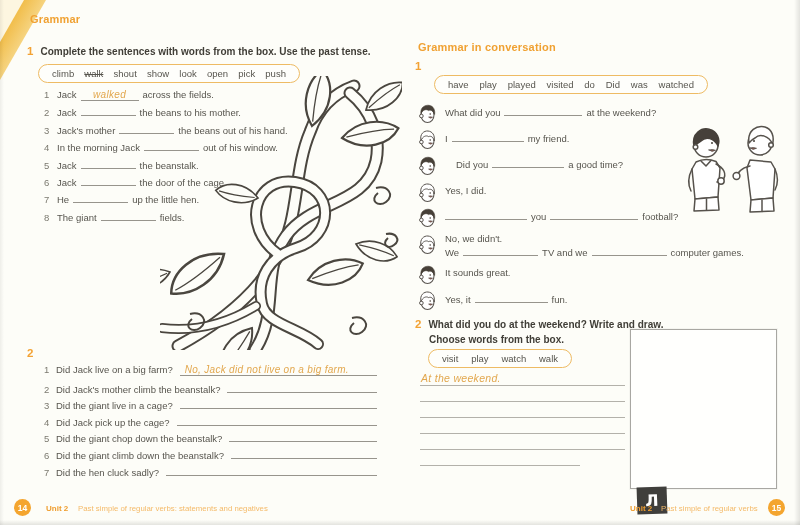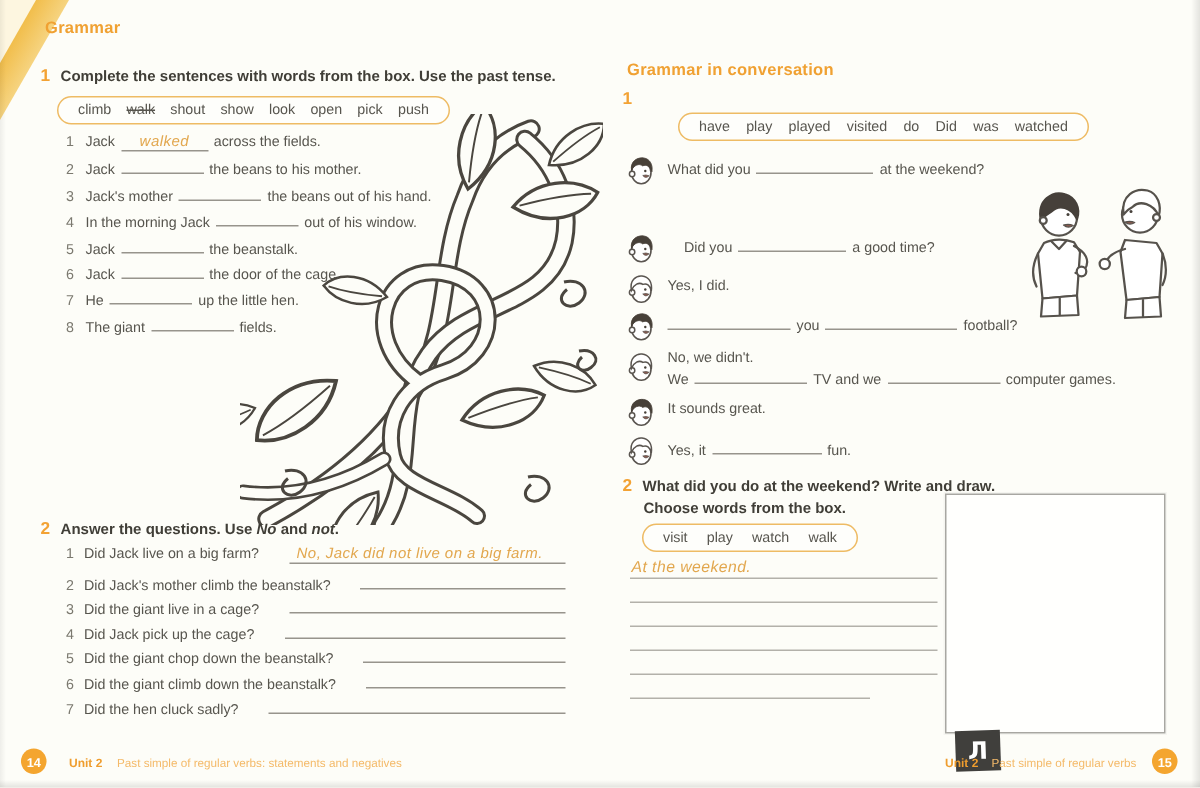--- a/index.html
+++ b/index.html
@@ -27,21 +27,21 @@
   .srow{display:flex;align-items:baseline;font-size:9.5px;height:17.4px;color:#57554e;}
   .snum{width:13px;color:#7b796f;flex:0 0 13px;}
   .blank{display:inline-block;height:9px;border-bottom:1px solid #97948c;margin:0 4px;vertical-align:baseline;}
   .b55{width:55px;}.b78{width:78px;}.b72{width:72px;}.b82{width:82px;}.b88{width:88px;}.b73{width:73px;}.b75{width:75px;}
   .ansline{display:inline-block;border-bottom:1px solid #97948c;text-align:center;margin:0 4px;}
   .hand{color:#e2a74e;font-style:italic;font-size:10px;letter-spacing:0.3px;}
 
   .qrow{display:flex;align-items:baseline;font-size:9.5px;height:16.6px;color:#57554e;}
   .qnum{width:12px;color:#7b796f;flex:0 0 12px;}
   .qtext{white-space:nowrap;}
-  .qline{flex:1;border-bottom:1px solid #97948c;margin-left:20px;height:11px;padding-left:5px;white-space:nowrap;overflow:hidden;}
+  .qline{flex:1;border-bottom:1px solid #97948c;margin-left:7px;height:11px;padding-left:5px;white-space:nowrap;overflow:hidden;}
 
   .drow{position:absolute;display:flex;align-items:flex-start;gap:9px;font-size:9.5px;color:#57554e;}
   .dtext{line-height:12.5px;padding-top:2px;white-space:nowrap;}
   .faceicon{flex:0 0 18px;}
 
   .wline{position:absolute;height:0;border-top:1px solid #b3b1aa;}
   .drawbox{position:absolute;background:#fffffd;border:1.5px solid #a8a7a2;box-shadow:0 0 0 1px rgba(0,0,0,0.03);}
 
   .badge{position:absolute;width:17px;height:17px;border-radius:50%;background:#f4a52f;color:#fff;
          font-size:8.5px;font-weight:bold;display:flex;align-items:center;justify-content:center;}
@@ -185,21 +185,20 @@
     <div class="srow">
       <span class="snum">8</span>
       <span>The giant</span>
       <span class="blank b55"></span>
       <span>fields.</span>
     </div>
   </div>
 
   <div class="abs" style="left:27px;top:347px;display:flex;gap:7px;align-items:baseline;z-index:1;">
     <span class="exnum">2</span>
-    <span class="instr"><span>Answer the questions. Use </span><i>No</i><span> and </span><i>not</i><span>.</span></span>
   </div>
 
   <div class="abs" style="left:44px;top:364px;width:333px;z-index:1;">
     <div class="qrow">
       <span class="qnum">1</span>
       <span class="qtext">Did Jack live on a big farm?</span>
       <span class="qline hand">No, Jack did not live on a big farm.</span>
     </div>
     <div class="qrow">
       <span class="qnum">2</span>
@@ -236,21 +235,21 @@
   <div class="badge" style="left:14px;top:499px;">14</div>
   <div class="funit" style="left:46px;top:504px;">Unit 2</div>
   <div class="ftitle" style="left:78px;top:504px;">Past simple of regular verbs: statements and negatives</div>
 
   <div class="abs hdr" style="left:418px;top:13px;margin-top:28px;">Grammar in conversation</div>
 
   <div class="abs" style="left:415px;top:60px;display:flex;gap:7px;align-items:baseline;">
     <span class="exnum">1</span>
   </div>
 
-  <div class="abs wordbox" style="left:452px;top:75px;width:246px;">
+  <div class="abs wordbox" style="left:434px;top:75px;width:246px;">
     <span>have</span>
     <span>play</span>
     <span>played</span>
     <span>visited</span>
     <span>do</span>
     <span>Did</span>
     <span>was</span>
     <span>watched</span>
   </div>
 
@@ -260,20 +259,32 @@
       <circle cx="3.4" cy="12" r="1.8" fill="#fff" stroke="#5a5550" stroke-width="1"></circle>
       <path d="M3,9.5 C2,3.5 7,0.8 11,1.3 C15.5,1.9 17.3,6 16.6,10.5 C15,6.5 12.5,5.5 10.5,6.6 C8,4.6 4.6,6.2 3,9.5 Z" fill="#474038" stroke="#474038" stroke-width="0.6"></path>
       <circle cx="12.2" cy="10" r="0.8" fill="#474038"></circle>
       <path d="M10.5,13 q2,2.4 4.2,0.2 q-2,-1 -4.2,-0.2 Z" fill="#8a5a50" stroke="#5a5550" stroke-width="0.5"></path>
     </svg>
     <div class="dtext">
       <span>What did you</span><span class="blank b78"></span><span>at the weekend?</span>
     </div>
   </div>
 
+  <div class="drow" style="left:418px;top:130px;">
+    <svg class="faceicon" width="18" height="20" viewBox="0 0 18 20">
+      <ellipse cx="9.5" cy="11" rx="6.5" ry="7.5" fill="#fff" stroke="#5a5550" stroke-width="1.1"></ellipse>
+      <circle cx="3.4" cy="12" r="1.8" fill="#fff" stroke="#5a5550" stroke-width="1"></circle>
+      <path d="M3,10.5 C1.5,4 6,0.6 10,1 C14.5,1.5 17,5 16.2,11 C15.4,7 13,5.6 10.6,6.6 C8,4.9 4.6,6.6 3,10.5 Z" fill="#fff" stroke="#5a5550" stroke-width="1"></path>
+      <circle cx="12.2" cy="10" r="0.8" fill="#474038"></circle>
+      <path d="M10.5,13 q2,2.4 4.2,0.2 q-2,-1 -4.2,-0.2 Z" fill="#8a5a50" stroke="#5a5550" stroke-width="0.5"></path>
+    </svg>
+    <div class="dtext">
+      <span>I</span><span class="blank b72"></span><span>my friend.</span>
+    </div>
+  </div>
 
   <div class="drow" style="left:418px;top:156px;gap:20px;">
     <svg class="faceicon" width="18" height="20" viewBox="0 0 18 20">
       <ellipse cx="9.5" cy="11" rx="6.5" ry="7.5" fill="#fff" stroke="#5a5550" stroke-width="1.1"></ellipse>
       <circle cx="3.4" cy="12" r="1.8" fill="#fff" stroke="#5a5550" stroke-width="1"></circle>
       <path d="M3,9.5 C2,3.5 7,0.8 11,1.3 C15.5,1.9 17.3,6 16.6,10.5 C15,6.5 12.5,5.5 10.5,6.6 C8,4.6 4.6,6.2 3,9.5 Z" fill="#474038" stroke="#474038" stroke-width="0.6"></path>
       <circle cx="12.2" cy="10" r="0.8" fill="#474038"></circle>
       <path d="M10.5,13 q2,2.4 4.2,0.2 q-2,-1 -4.2,-0.2 Z" fill="#8a5a50" stroke="#5a5550" stroke-width="0.5"></path>
     </svg>
     <div class="dtext">

